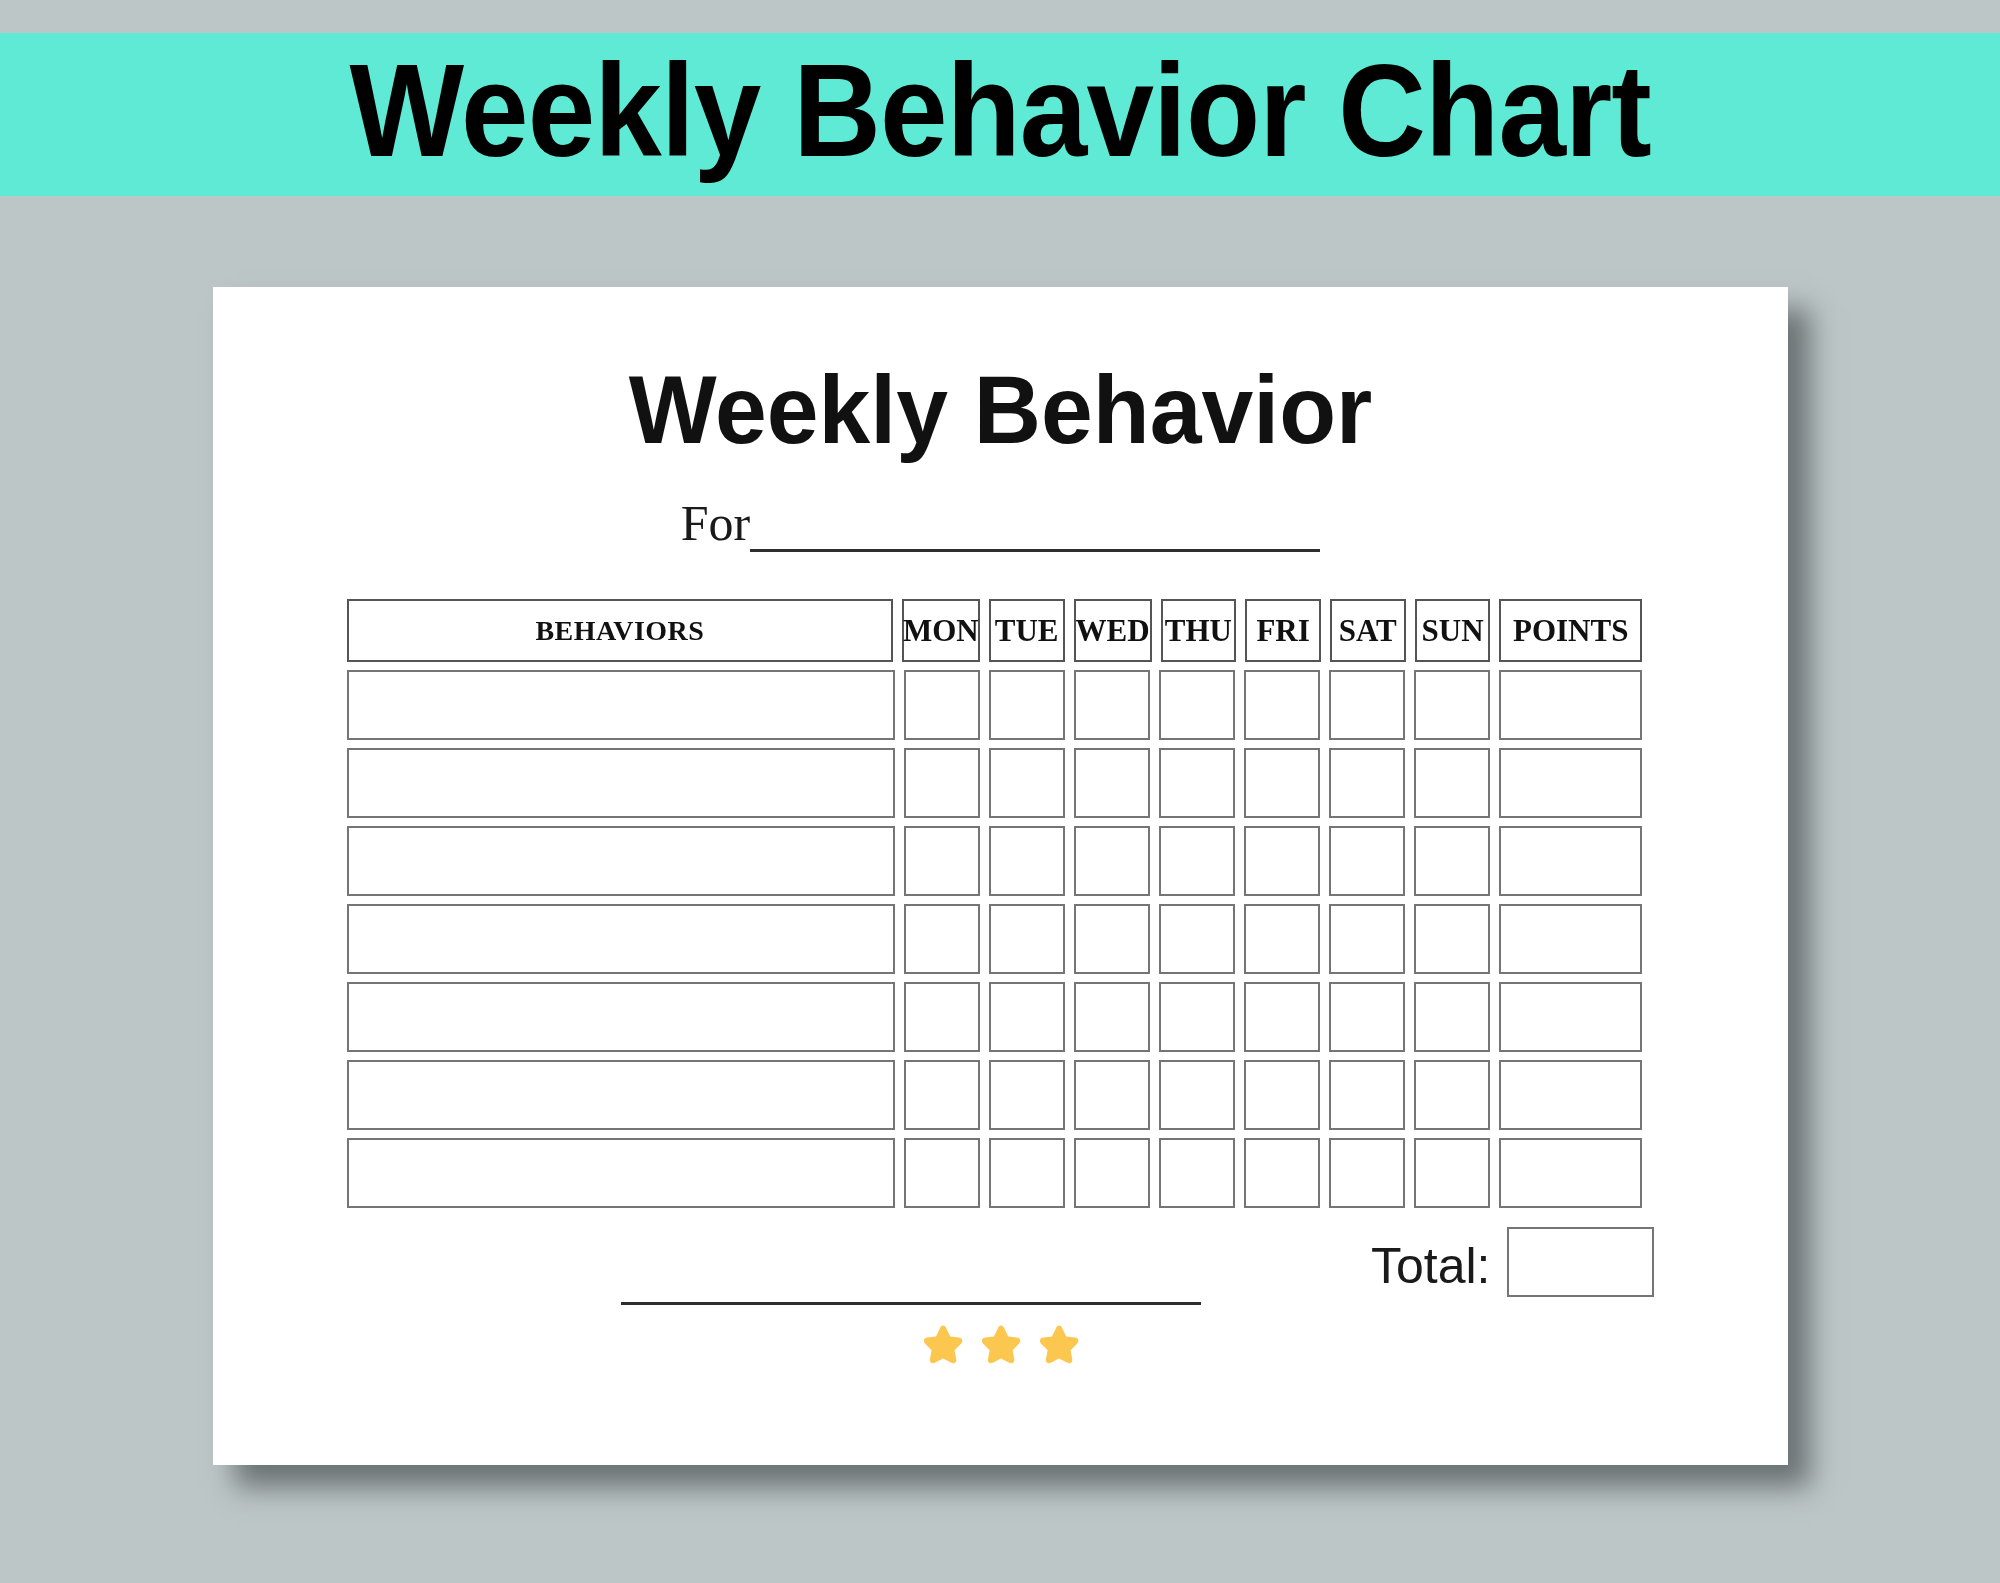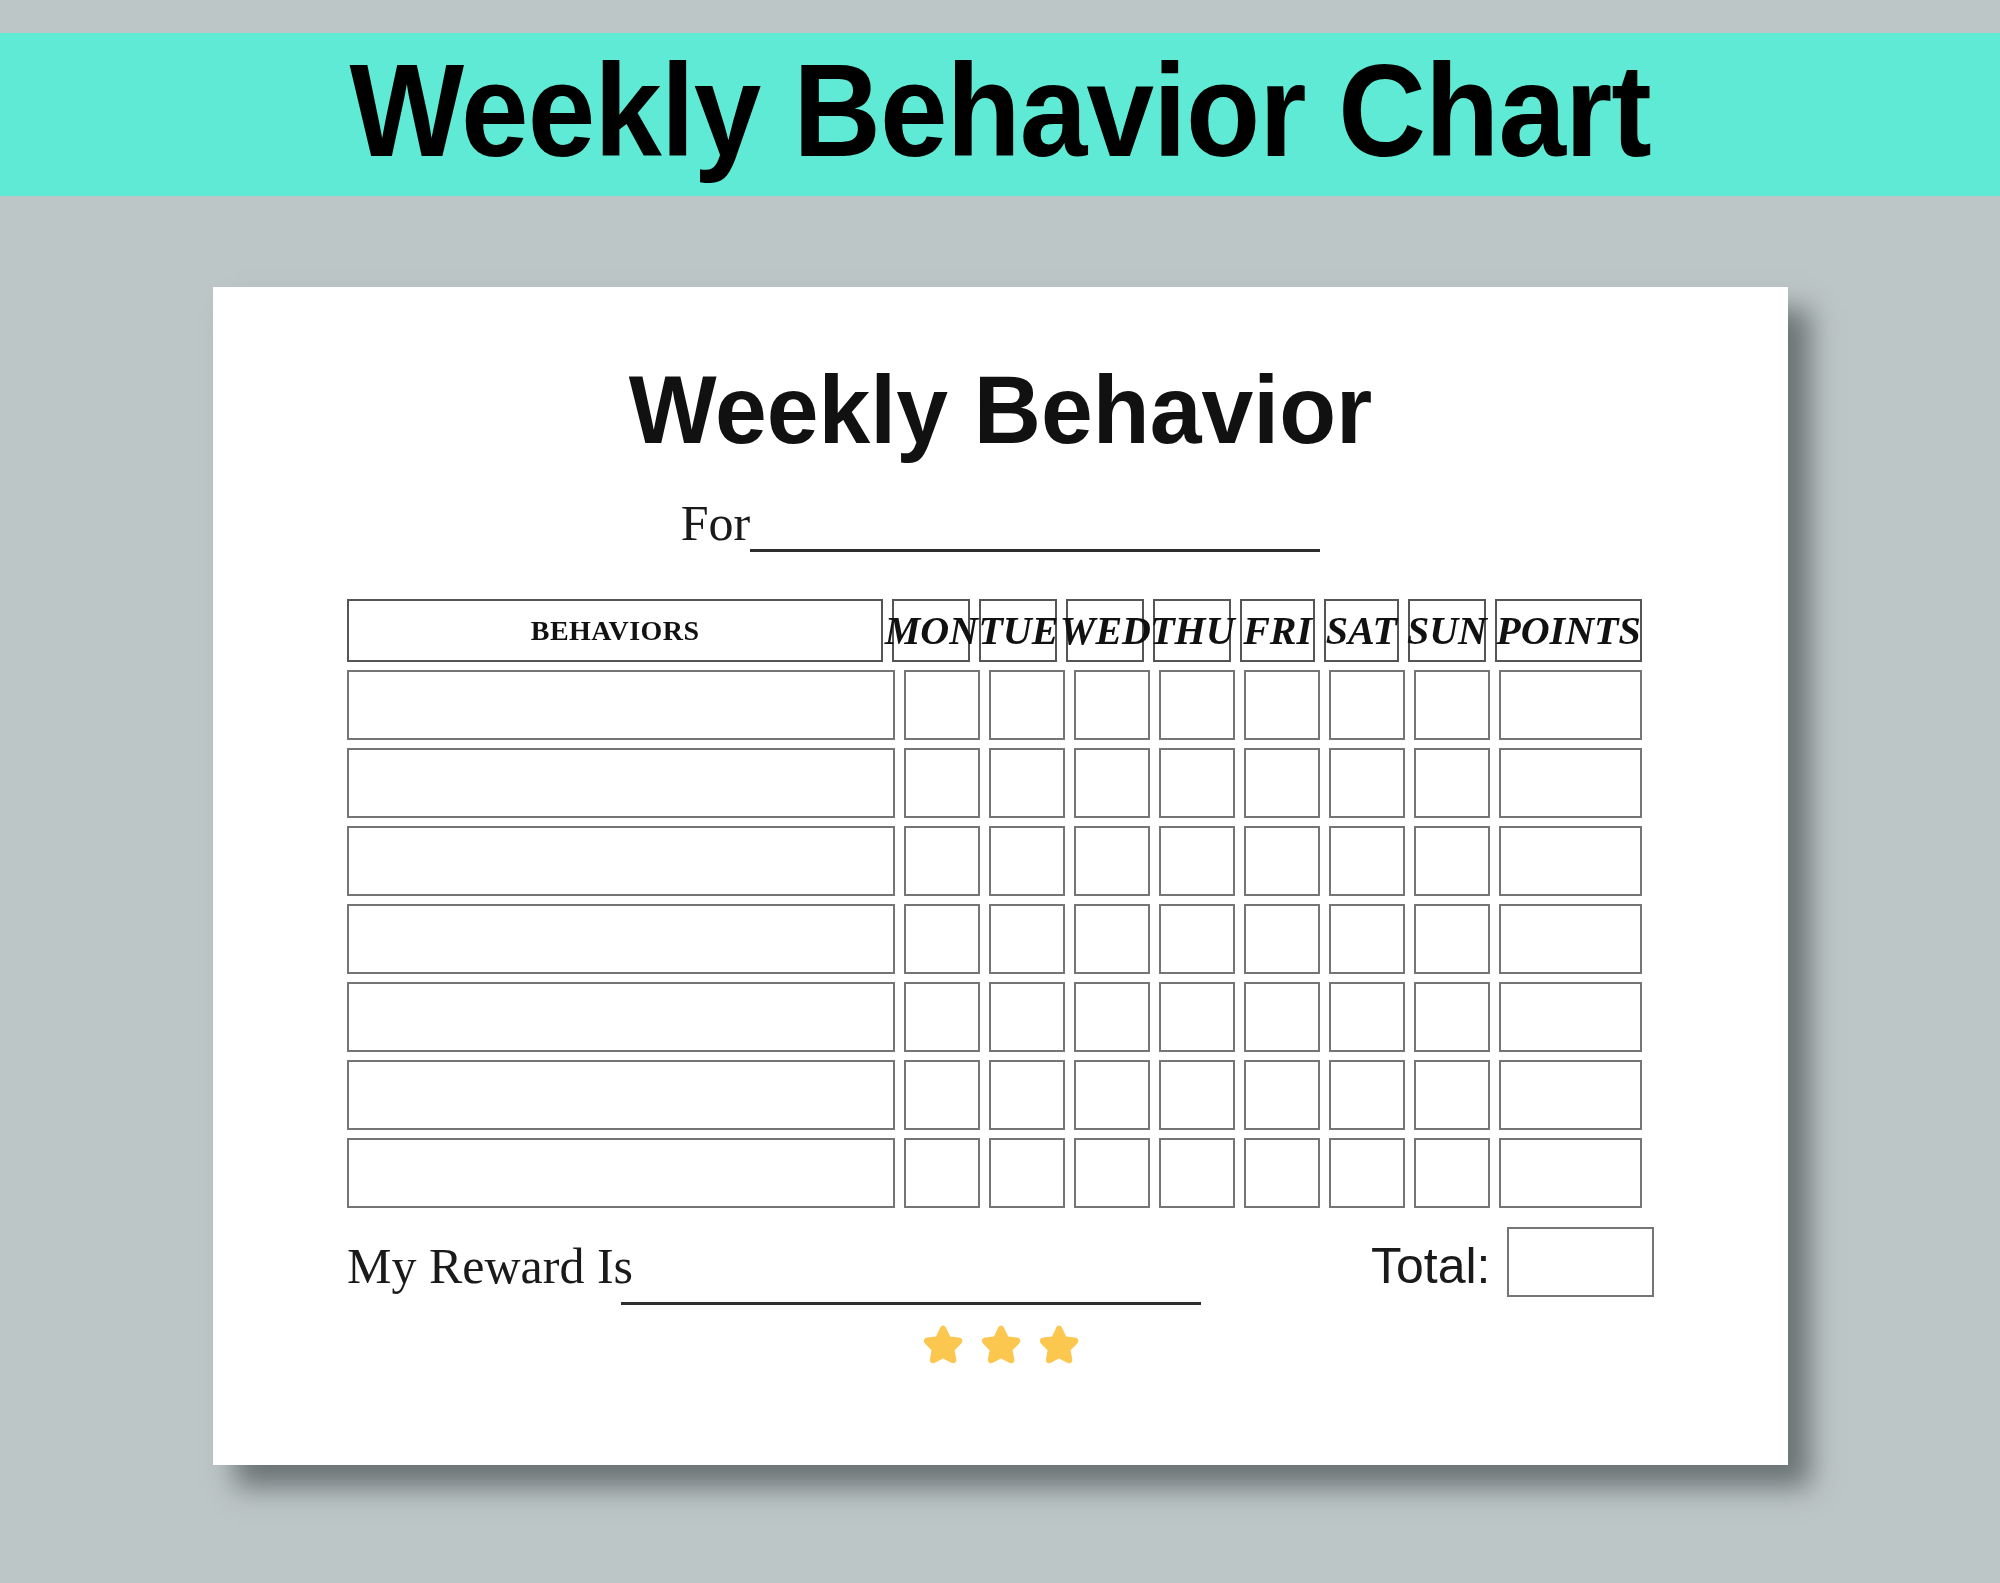--- a/index.html
+++ b/index.html
@@ -134,23 +134,22 @@
   }
   .head-text {
     font-family: "Liberation Serif", serif;
     font-weight: 700;
     font-size: 28px;
     line-height: 1;
     color: #111111;
     letter-spacing: 0.5px;
   }
   .head-text.small {
-    font-size: 40px;
+    font-size: 31px;
     letter-spacing: 0px;
-    font-style: italic;
   }
 
   
   .footer {
     position: absolute;
     left: 134px;
     top: 950px;
     width: 1307px;
     height: 100px;
   }
@@ -336,21 +335,20 @@
       <div class="cell c-day"></div>
       <div class="cell c-day"></div>
       <div class="cell c-day"></div>
       <div class="cell c-day"></div>
       <div class="cell c-points"></div>
     </div>
 
   </div>
 
   <div class="footer">
-    <span class="reward-label">My Reward Is</span>
     <span class="reward-line"></span>
     <span class="total-label">Total:</span>
     <span class="total-box"></span>
   </div>
 
   <div class="stars">
     <svg class="star" viewBox="0 0 24 24" aria-hidden="true">
       <path d="M12 1.8c.8 0 1.3.6 1.7 1.4l1.9 4 4.3.6c.9.1 1.5.5 1.7 1.2.2.7-.1 1.3-.7 2l-3.1 3.1.8 4.3c.2.9 0 1.6-.6 2-.6.4-1.3.3-2.1-.1L12 18.2l-3.8 2.1c-.8.4-1.5.5-2.1.1-.6-.4-.8-1.1-.6-2l.8-4.3-3.1-3.1c-.6-.7-.9-1.3-.7-2 .2-.7.8-1.1 1.7-1.2l4.3-.6 1.9-4c.4-.8.9-1.4 1.6-1.4z" fill="#fbc74f"></path>
     </svg>
     <svg class="star" viewBox="0 0 24 24" aria-hidden="true">

